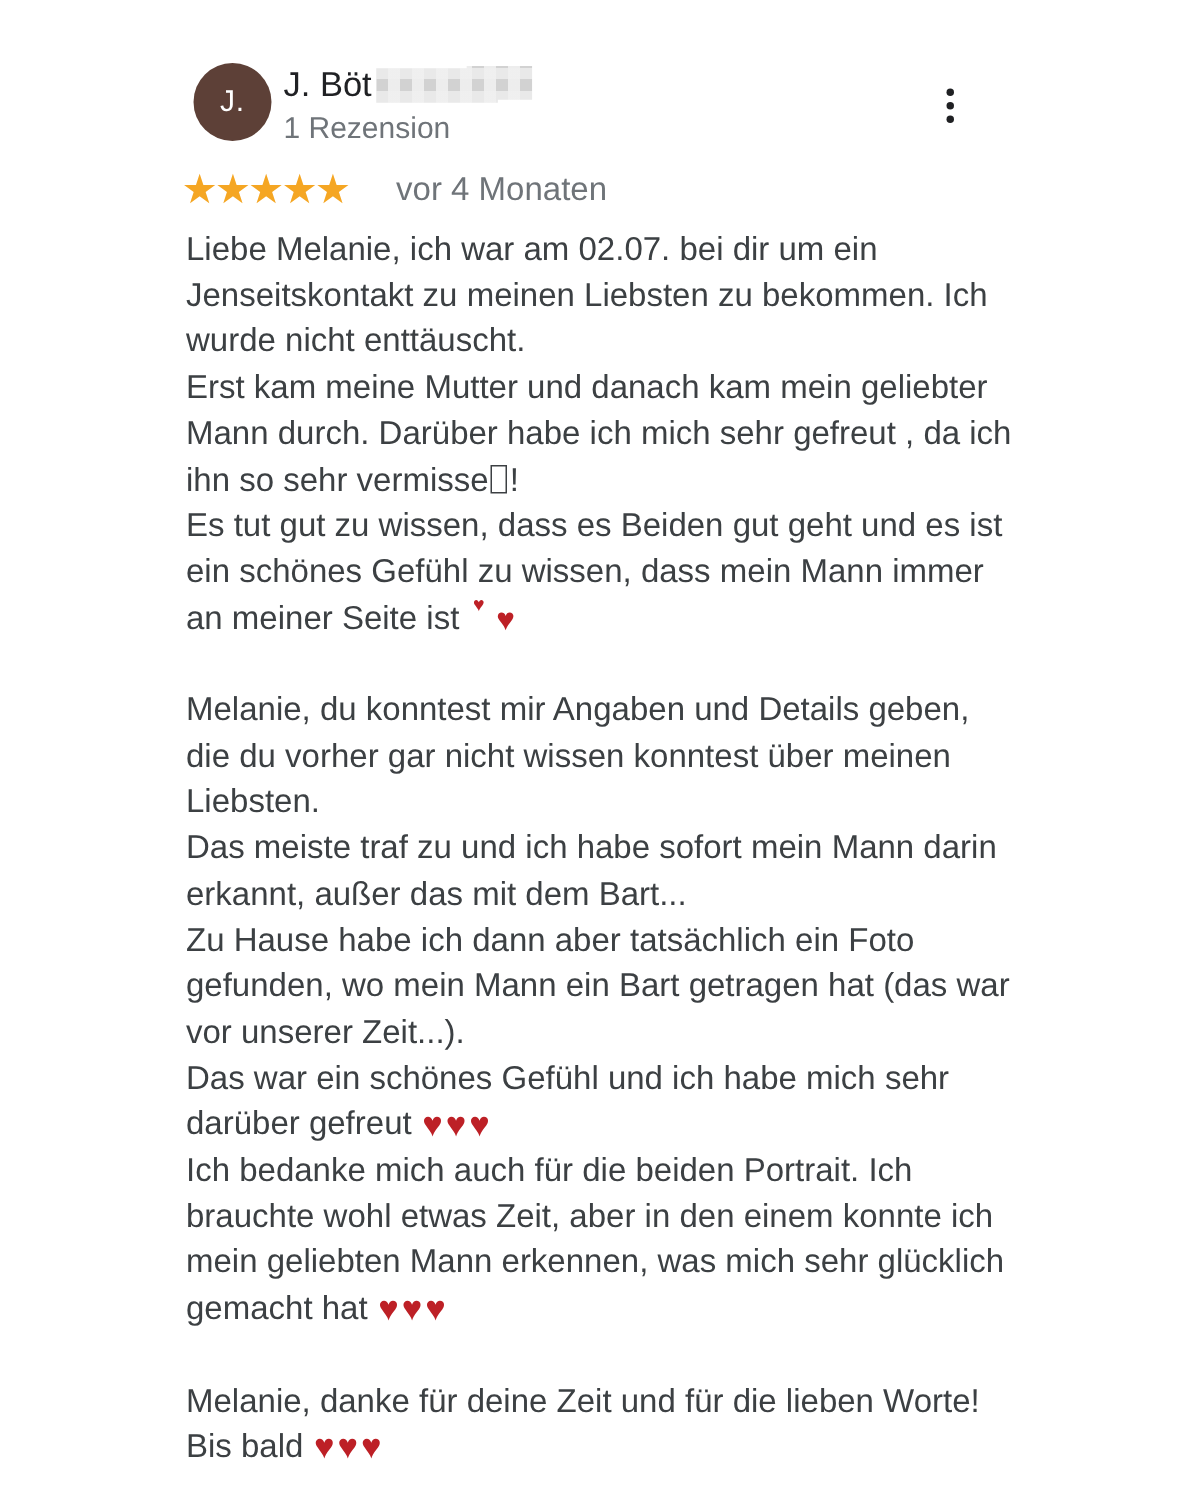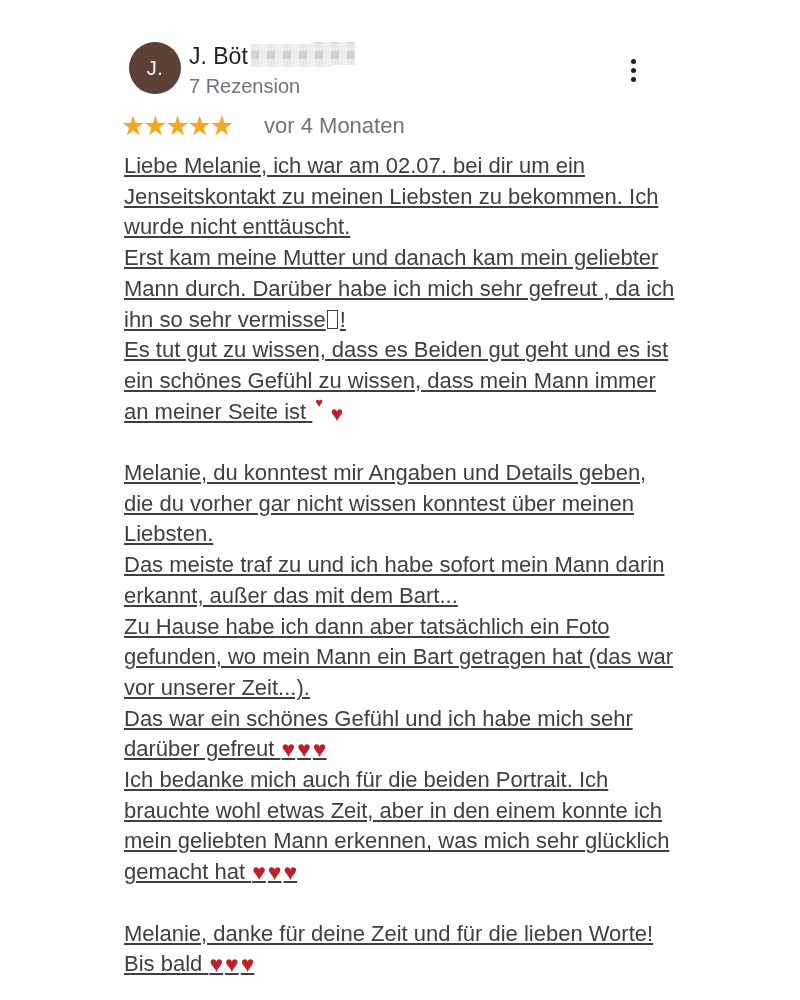--- a/index.html
+++ b/index.html
@@ -19,21 +19,21 @@
     width:52px; height:52px; border-radius:50%;
     background:#5d4037;
     display:flex; align-items:center; justify-content:center;
     cursor:pointer;
   }
   .avatar-initials {
     color:#ffffff; font-size:20px; letter-spacing:.5px;
   }
 
   .header-text { position:absolute; left:189px; top:42px; }
-  .author-row { display:flex; align-items:flex-start; }
+  .author-row { display:flex; align-items:center; }
   .author-name {
     font-size:23px; color:#202124; cursor:pointer; line-height:28px;
   }
   .redacted-blur {
     display:inline-block; width:104px; height:25px; margin-left:3px;
     background:
       repeating-linear-gradient(90deg, rgba(201,201,201,.85) 0 8px, rgba(240,240,240,.9) 8px 16px),
       repeating-linear-gradient(0deg, #e9e9e9 0 8px, #d2d2d2 8px 16px);
     background-blend-mode:lighten;
     clip-path:polygon(0 8%,58% 8%,58% 0,100% 0,100% 92%,78% 92%,78% 100%,0 100%);
@@ -62,21 +62,21 @@
   .stars {
     color:#f5a623; font-size:27px; line-height:32px; letter-spacing:-2px;
   }
   .time-ago {
     font-size:22px; color:#6f7479; margin-left:32px; line-height:32px;
   }
 
   
   .review-body {
     position:absolute; left:124px; top:151px; width:556px;
-    font-size:22px; line-height:30.7px; color:#3c4043;text-decoration:underline;
+    font-size:22px; line-height:30.7px; color:#3c4043;
   }
   .heart {
     color:#bd2026; font-size:23px; line-height:1;
     margin:0 1px; vertical-align:-1px;
   }
   .two-hearts {
     position:relative; display:inline-block;
     width:29px; height:23px; vertical-align:-3px; margin-left:2px;
   }
   .two-hearts .th-big {
@@ -99,21 +99,21 @@
 
   <div class="avatar">
     <span class="avatar-initials">J.</span>
   </div>
 
   <div class="header-text">
     <div class="author-row">
       <span class="author-name">J. Böt</span>
       <span class="redacted-blur"></span>
     </div>
-    <div class="review-count">7 Rezension</div>
+    <div class="review-count">1 Rezension</div>
   </div>
 
   <button class="kebab-btn">
     <span class="kebab-icon">
       <i></i>
         <i></i>
         <i></i>
     </span>
   </button>
 

